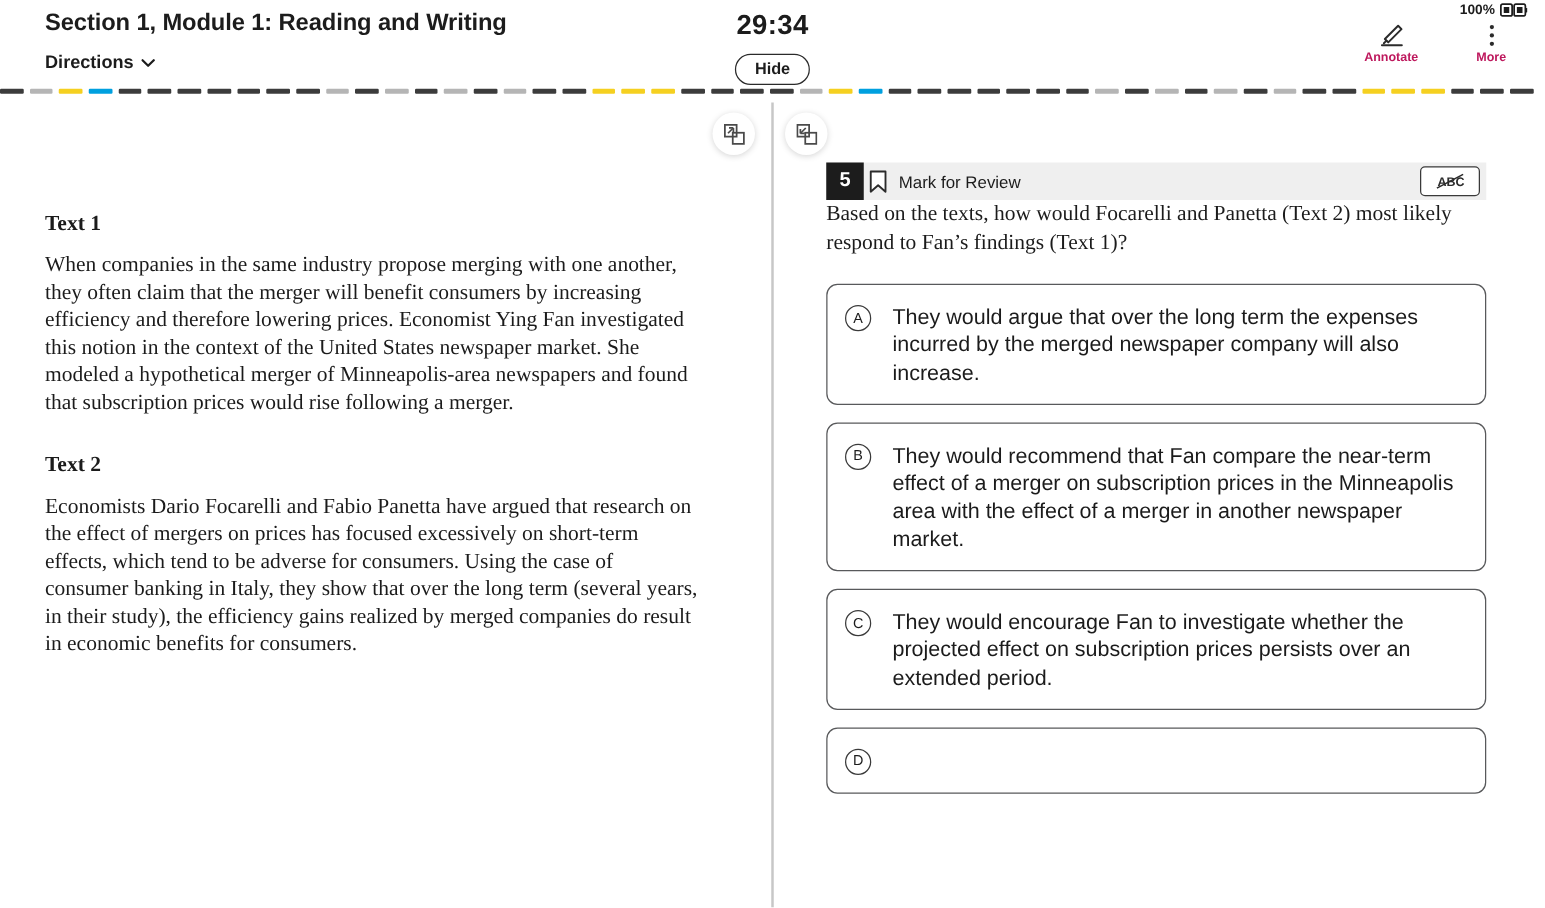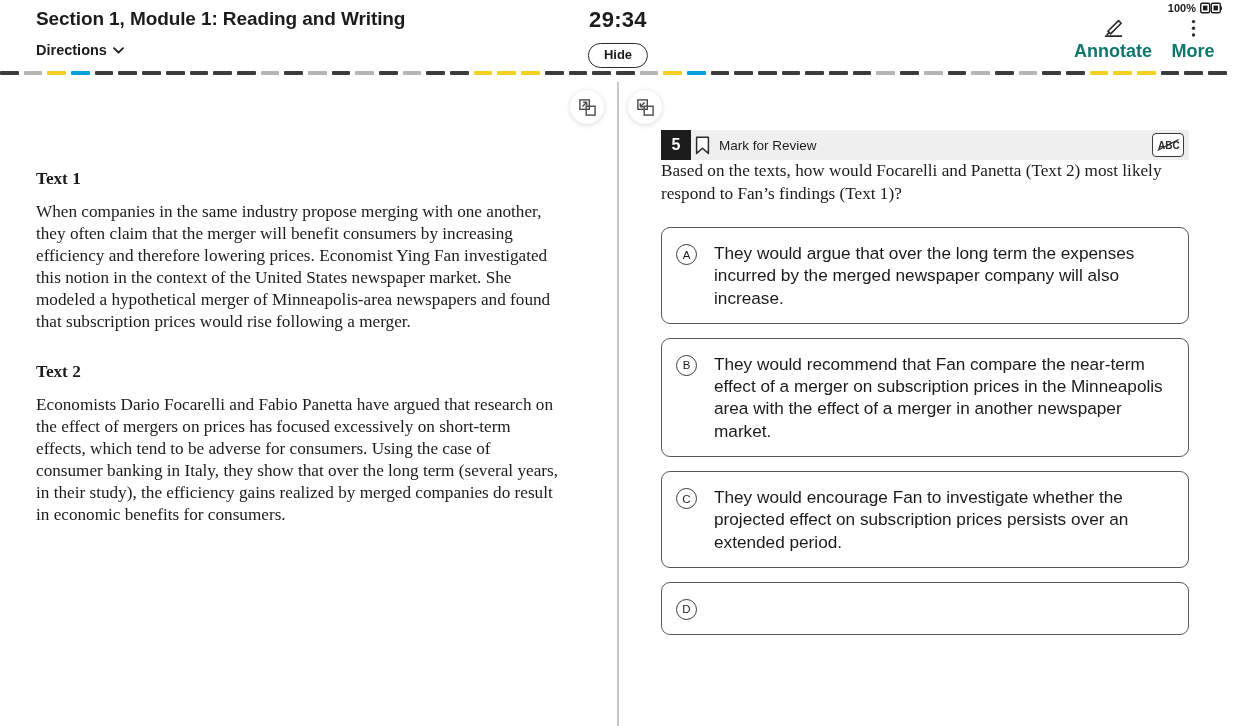--- a/index.html
+++ b/index.html
@@ -49,21 +49,21 @@
 
   .hdr-tools {
     position: absolute; right: 14px; top: 18px;
     display: flex; gap: 22px;
   }
   .tool {
     width: 58px; display: flex; flex-direction: column;
     align-items: center; gap: 3px; cursor: pointer;
   }
   .tool .ticon { height: 20px; display: flex; align-items: center; justify-content: center; }
-  .tool .tlabel { font-size: 18px; font-weight: bold; color: #0f766e; }
+  .tool .tlabel { font-size: 10px; font-weight: bold; color: #be185d; }
 
   
   .progress {
     position: absolute; left: 0; top: 70px;
     width: 1236px; height: 6px;
     display: flex; gap: 0;
   }
   .progress .seg { height: 4px; margin: 1px 5px 1px 0; border-radius: 1px; }
 
   
@@ -109,21 +109,21 @@
     display: flex; align-items: center; justify-content: center;
     font-size: 16px; font-weight: bold;
   }
   .mark-wrap {
     display: flex; align-items: center; gap: 9px;
     margin-left: 4px; cursor: pointer;
   }
   .mark-label { font-size: 13.5px; color: #1c1c1c; }
   .abc-btn {
     position: absolute; right: 5px; top: 3px;
-    width: 32px; height: 24px;
+    width: 48px; height: 24px;
     border: 1.3px solid #3a3a3a; border-radius: 4px;
     background: #fff; display: flex; align-items: center; justify-content: center;
     cursor: pointer; padding: 0;
   }
 
   .qtext {
     width: 520px;
     font-family: "Liberation Serif", serif;
     font-size: 17.2px; line-height: 22.5px; color: #1b1b1b;
   }

